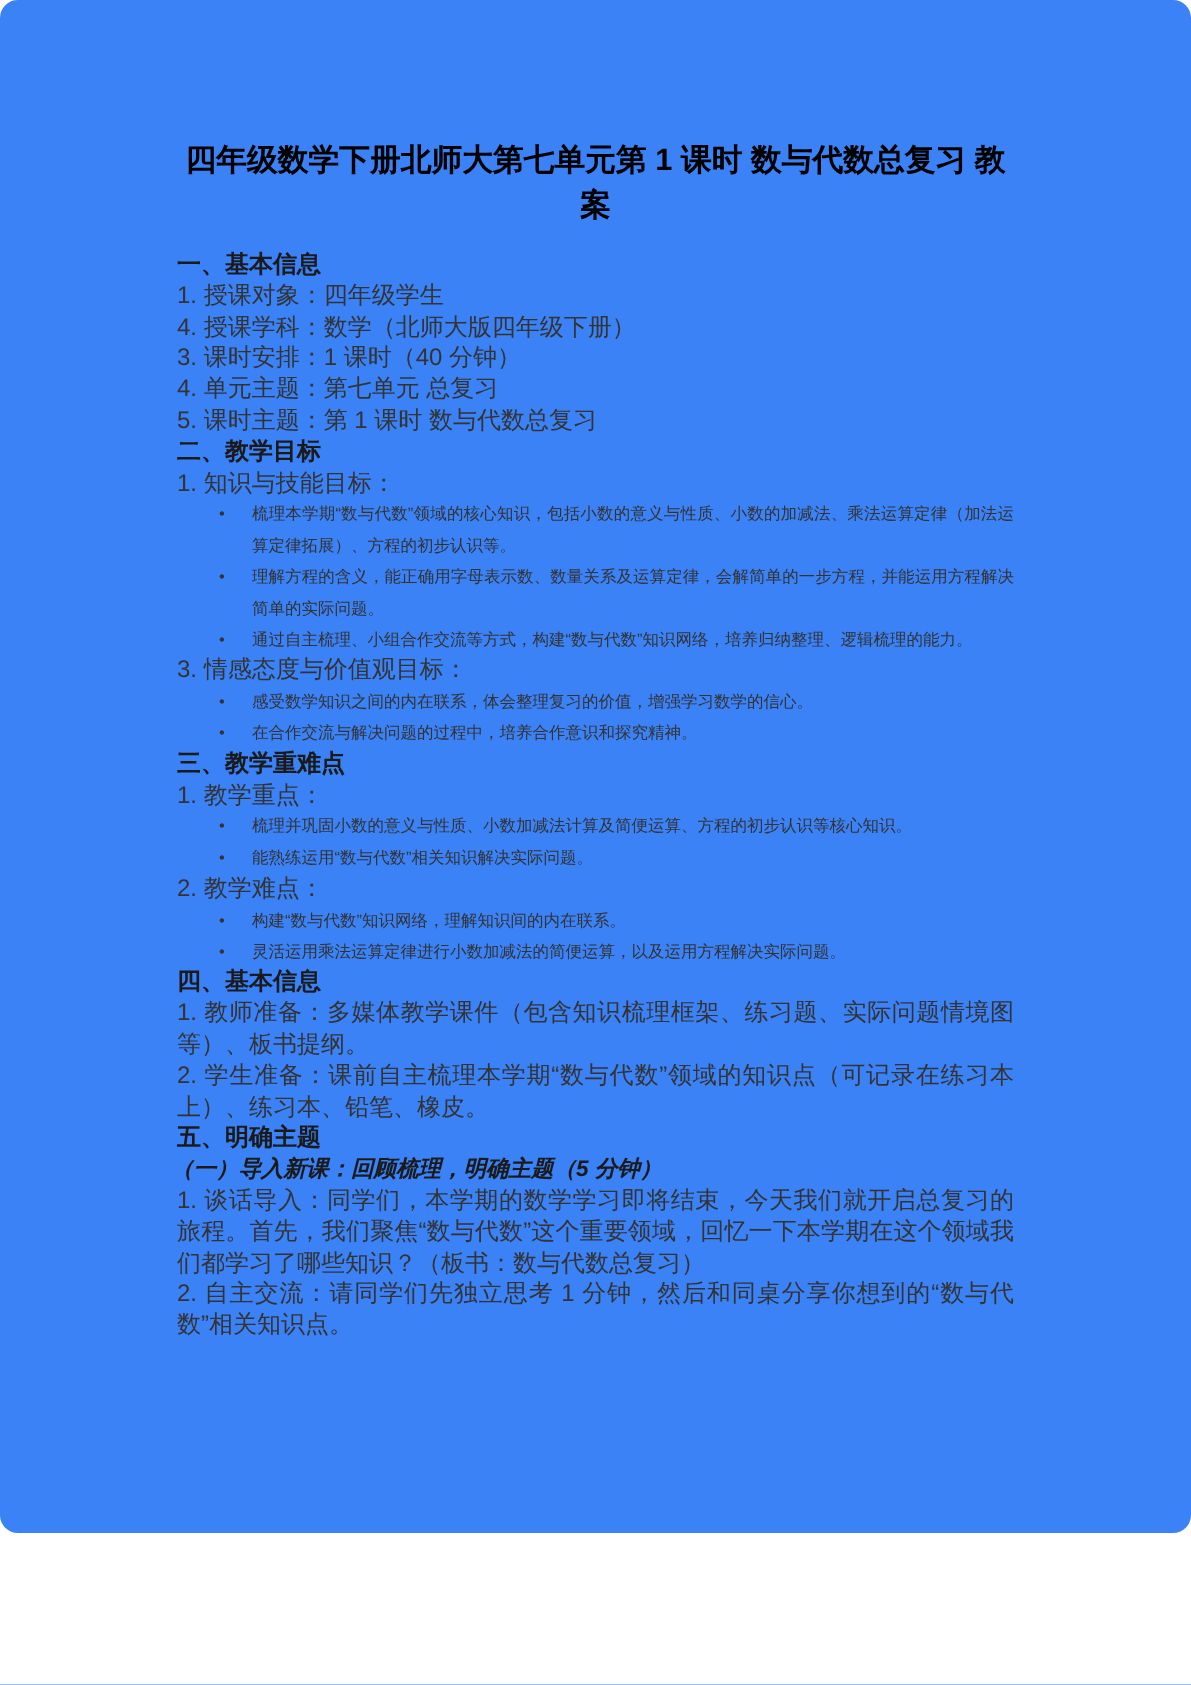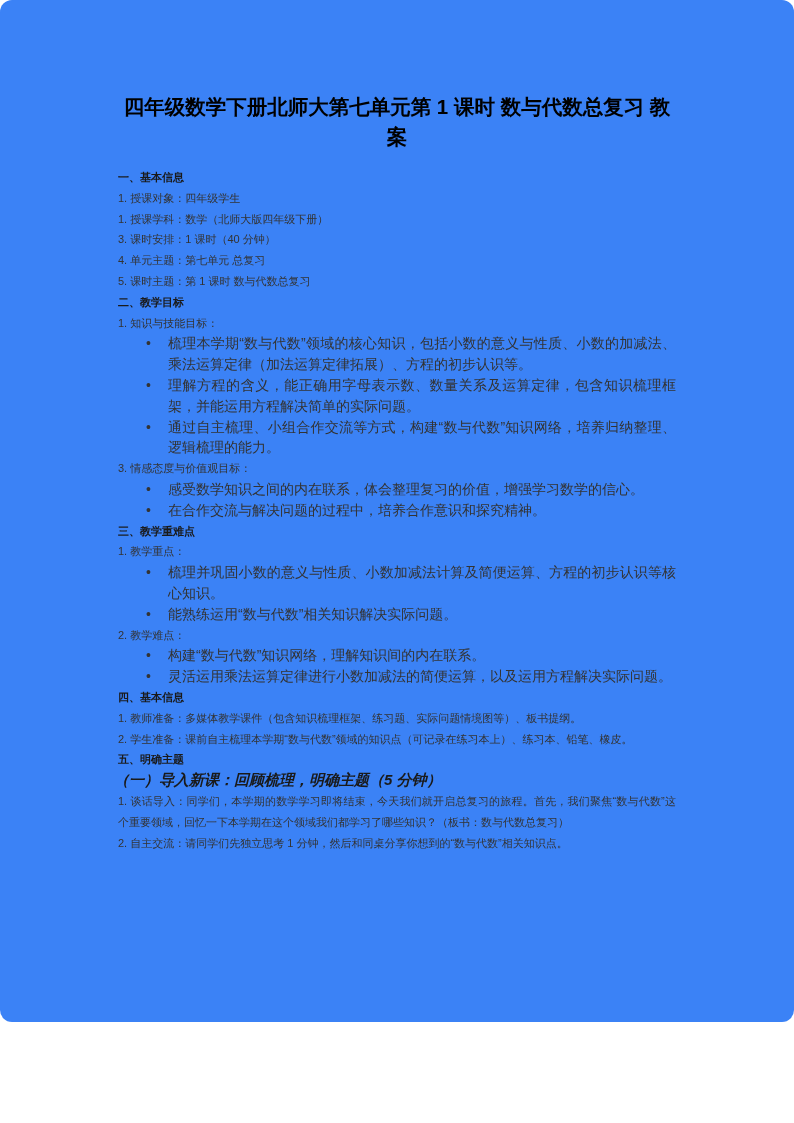--- a/index.html
+++ b/index.html
@@ -21,21 +21,21 @@
   .title {
     font-size: 20.5px;
     line-height: 30px;
     font-weight: 700;
     color: #000000;
     text-align: center;
     margin: 0 0 15px 0;
   }
   .doc-body { color: #333333; }
   .para, .h2, .h3 {
-    font-size: 11px;
+    font-size: 16px;
     line-height: 20.8px;
     margin: 0;
     text-align: justify;
   }
   .h2 {
     font-weight: 700;
     color: #1a1a1a;
   }
   .h3 {
     font-weight: 700;
@@ -45,49 +45,49 @@
     font-style: italic;
   }
   .bullets {
     list-style: none;
     margin: 0;
     padding: 0;
   }
   .bullets li {
     position: relative;
     padding-left: 50px;
-    font-size: 14px;
+    font-size: 11px;
     line-height: 20.8px;
     text-align: justify;
   }
   .bullets li::before {
     content: "\2022";
     position: absolute;
     left: 28px;
     top: 0;
     color: #333333;
   }
 </style>
 </head>
 <body>
 
 <div class="page">
   <h1 class="title">四年级数学下册北师大第七单元第 1 课时 数与代数总复习 教案</h1>
   <div class="doc-body">
       <div class="h2">一、基本信息</div>
       <div class="para">1. 授课对象：四年级学生</div>
-      <div class="para">1. 授课学科：数学（北师大版四年级下册）</div>
+      <div class="para">4. 授课学科：数学（北师大版四年级下册）</div>
       <div class="para">3. 课时安排：1 课时（40 分钟）</div>
       <div class="para">4. 单元主题：第七单元 总复习</div>
       <div class="para">5. 课时主题：第 1 课时 数与代数总复习</div>
       <div class="h2">二、教学目标</div>
       <div class="para">1. 知识与技能目标：</div>
       <ul class="bullets">
         <li>梳理本学期“数与代数”领域的核心知识，包括小数的意义与性质、小数的加减法、乘法运算定律（加法运算定律拓展）、方程的初步认识等。</li>
-        <li>理解方程的含义，能正确用字母表示数、数量关系及运算定律，包含知识梳理框架，并能运用方程解决简单的实际问题。</li>
+        <li>理解方程的含义，能正确用字母表示数、数量关系及运算定律，会解简单的一步方程，并能运用方程解决简单的实际问题。</li>
       </ul>
       <ul class="bullets">
         <li>通过自主梳理、小组合作交流等方式，构建“数与代数”知识网络，培养归纳整理、逻辑梳理的能力。</li>
       </ul>
       <div class="para">3. 情感态度与价值观目标：</div>
       <ul class="bullets">
         <li>感受数学知识之间的内在联系，体会整理复习的价值，增强学习数学的信心。</li>
         <li>在合作交流与解决问题的过程中，培养合作意识和探究精神。</li>
       </ul>
       <div class="h2">三、教学重难点</div>

